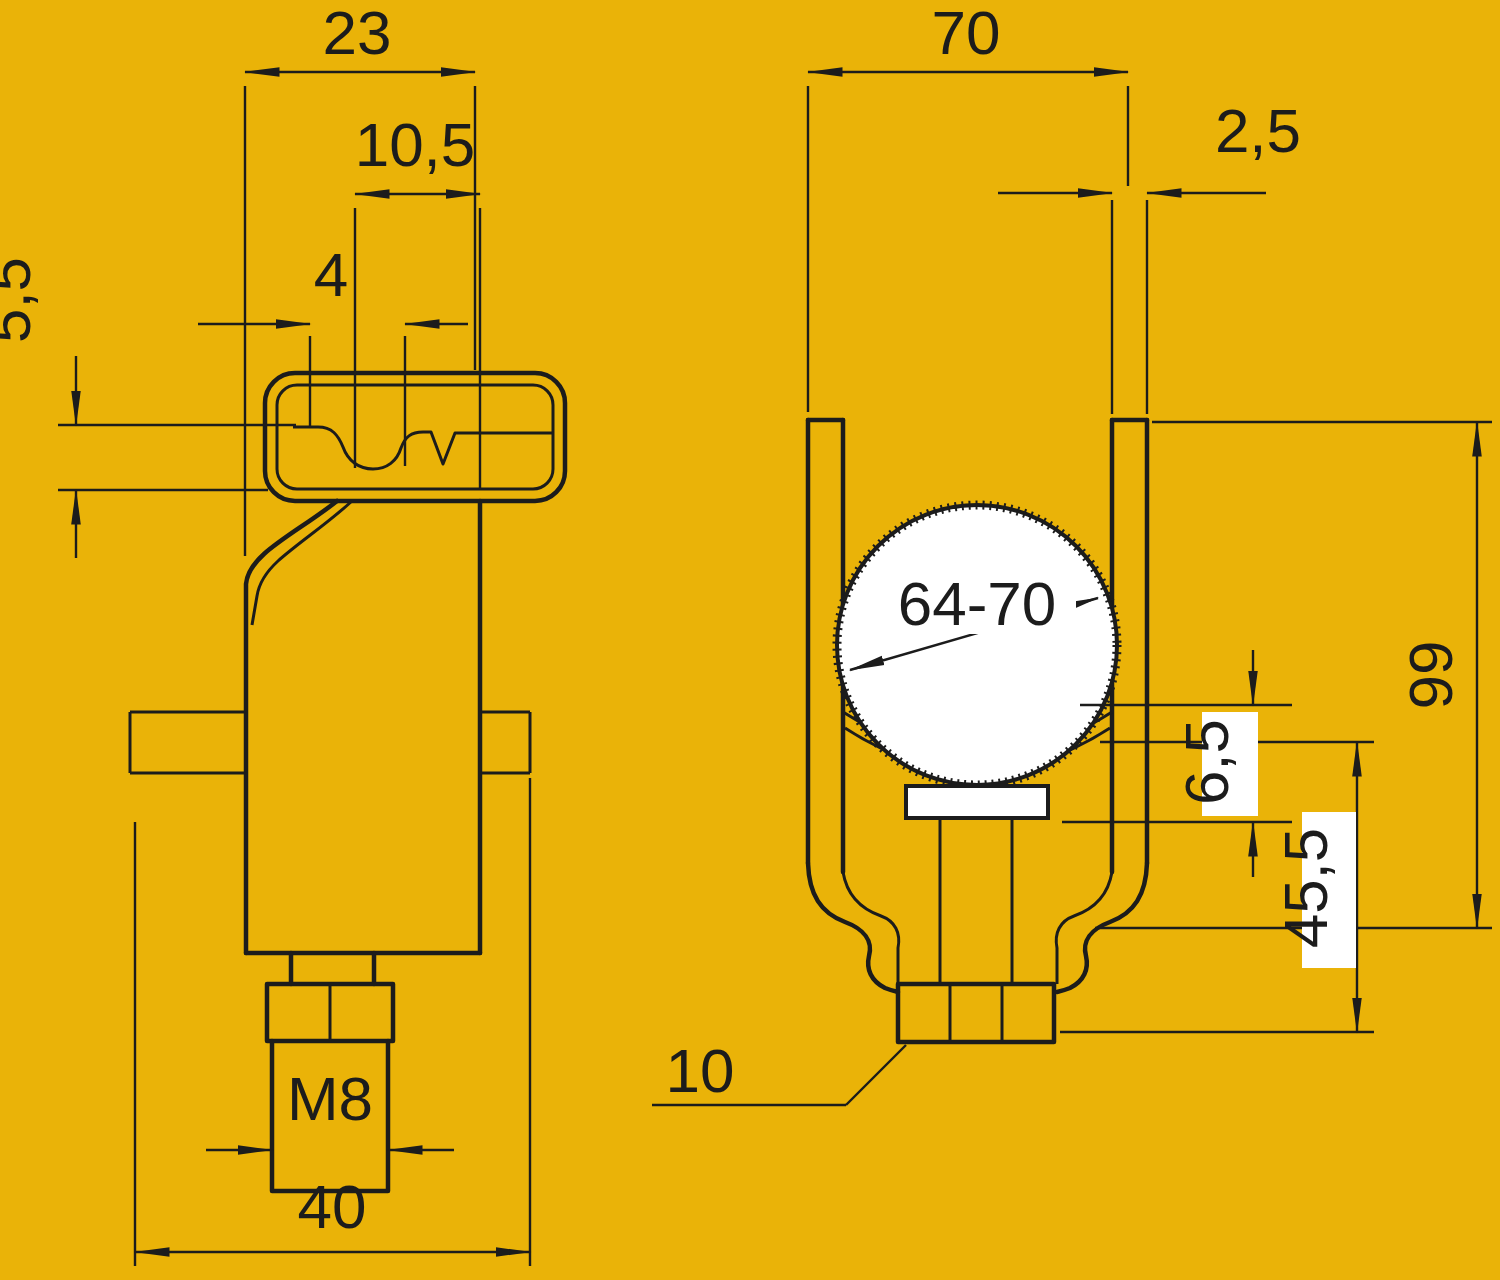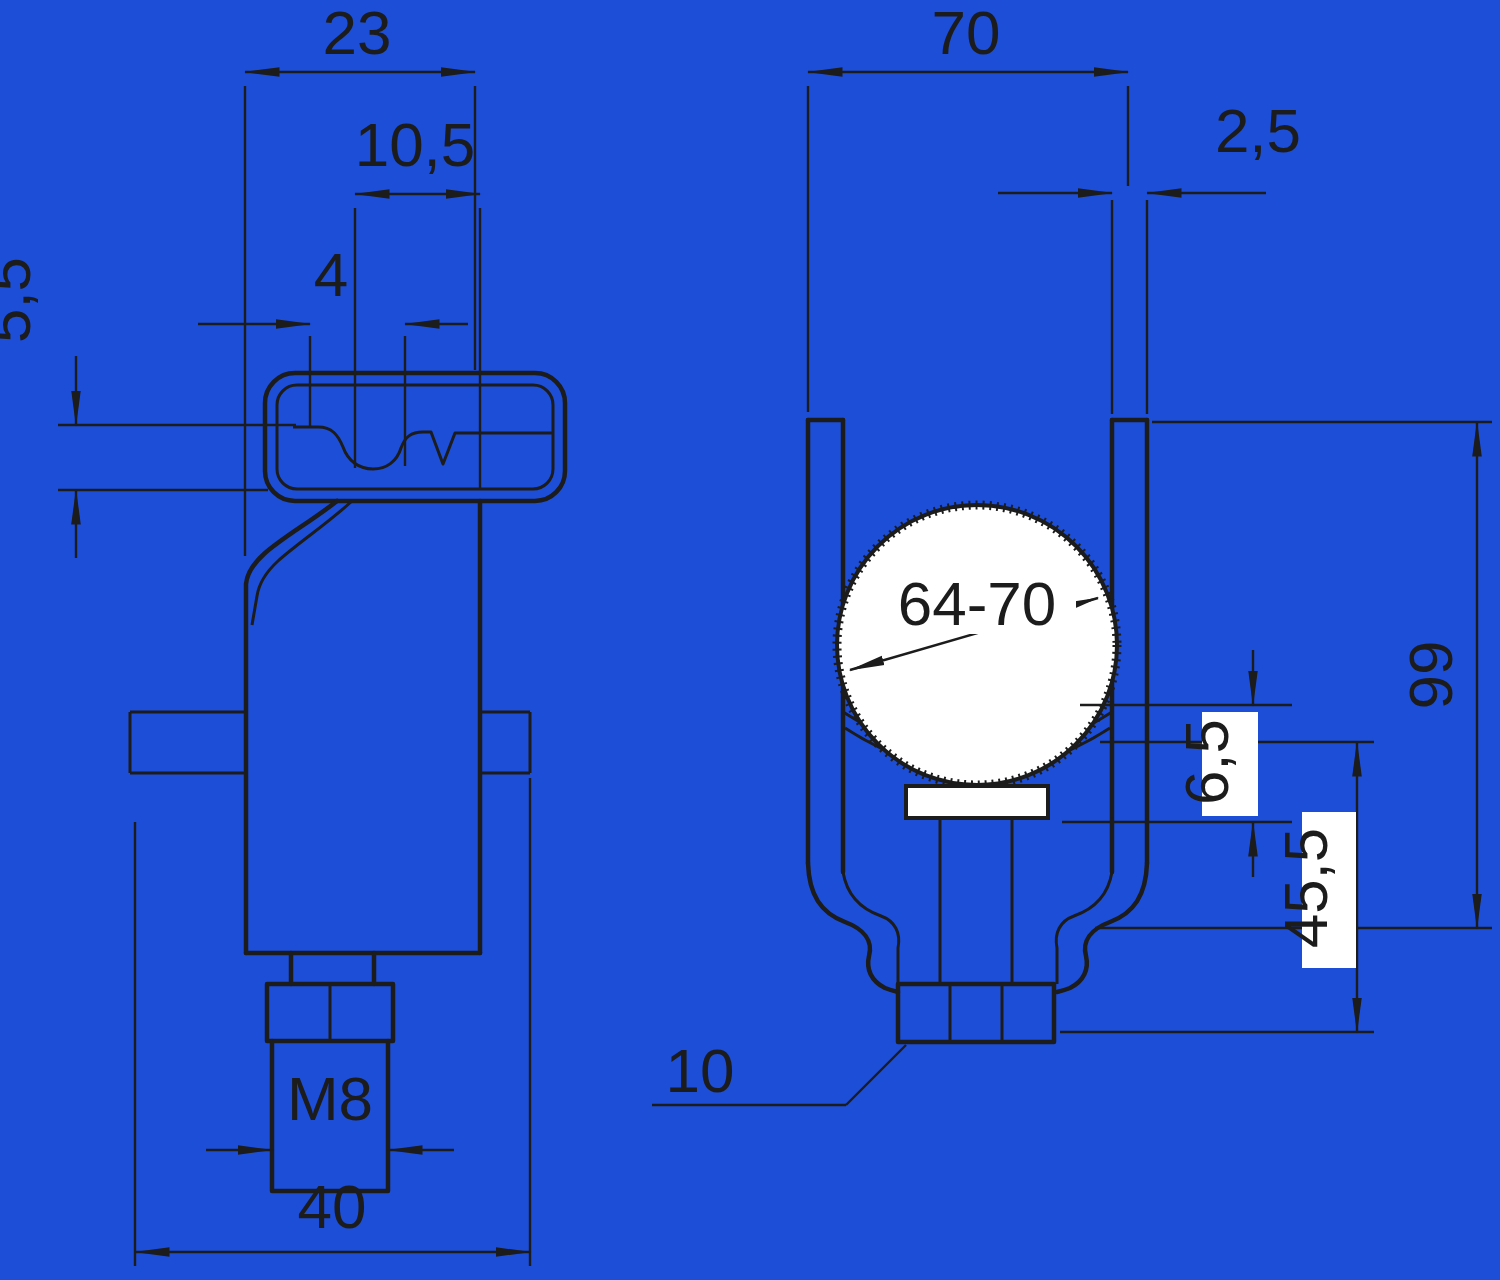--- a/index.html
+++ b/index.html
@@ -1,16 +1,16 @@
 <!DOCTYPE html>
 <html><head>
 <meta charset="utf-8">
 <style>
   html,body{margin:0;padding:0;background:#ffffff;}
-  .canvas{width:1500px;height:1280px;background:#1d4ed8;overflow:hidden;}
+  .canvas{width:1500px;height:1280px;background:#eab308;overflow:hidden;}
   svg{display:block;}
   .part{fill:none;stroke:#1c1c1c;stroke-width:4.5;stroke-linejoin:round;stroke-linecap:round;}
   .part-thin{fill:none;stroke:#1c1c1c;stroke-width:3;stroke-linejoin:round;}
   .thin{fill:none;stroke:#1c1c1c;stroke-width:2.4;}
   .knurl{fill:none;stroke:#1c1c1c;stroke-width:9;stroke-dasharray:2 5;}
   .mask{fill:#ffffff;stroke:none;}
   text{font-family:"Liberation Sans","DejaVu Sans",sans-serif;font-size:62px;fill:#1c1c1c;}
 </style>
 </head>
 <body>

